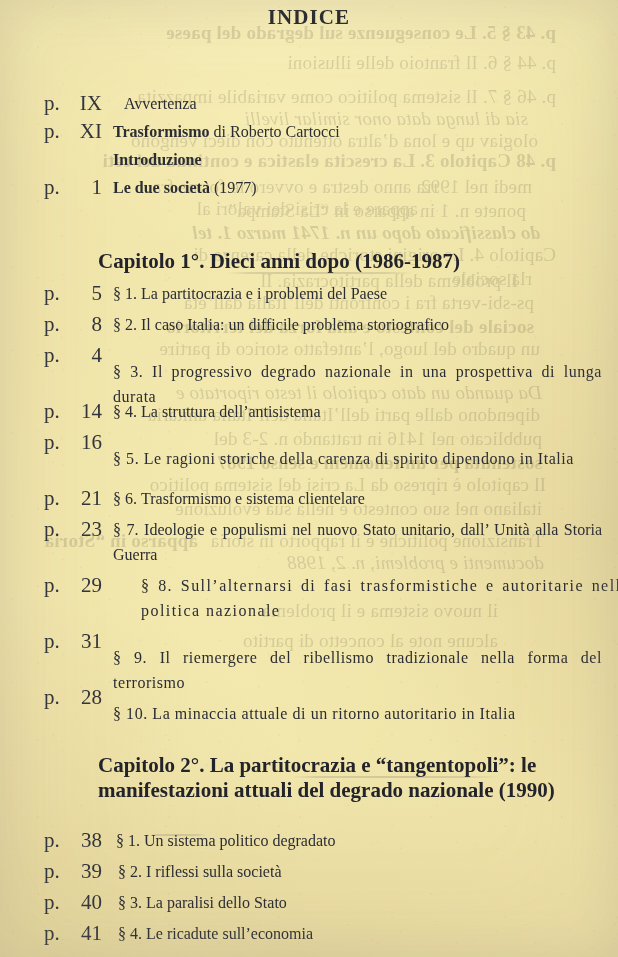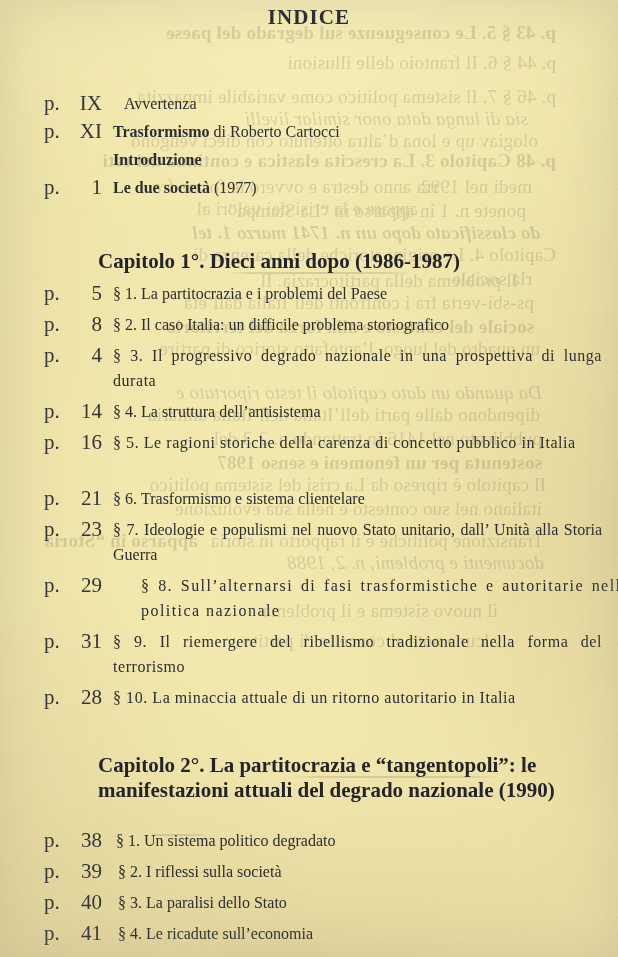--- a/index.html
+++ b/index.html
@@ -146,21 +146,21 @@
       rgba(130,124,110,0.50) 50%,
       rgba(130,124,110,0.38) 85%,
       rgba(130,124,110,0) 100%);
     filter: blur(0.5px);
     opacity: 0.55;
     pointer-events: none;
   }
 
   
   .sp-wide { letter-spacing: 1.45px; margin-left: 28px; }
-  .sp-mid  { letter-spacing: 0.55px; }
+  .sp-mid  { letter-spacing: 0.55px; margin-top: 16px; }
 
   #vignette {
     position: absolute;
     inset: 0;
     pointer-events: none;
     box-shadow: inset 0 0 46px rgba(160,148,126,0.22),
                 inset 0 0 120px rgba(170,158,136,0.12);
   }
 </style>
 </head>
@@ -267,21 +267,21 @@
         <span class="num">14</span>
       </div>
       <div class="body nowrap"><span>§ 4.</span>&nbsp;<span>La struttura dell’antisistema</span></div>
     </div>
 
     <div class="entry" style="top:430px">
       <div class="pg">
         <span class="pfx">p.</span>
         <span class="num">16</span>
       </div>
-      <div class="body just sp-mid"><span>§ 5.</span>&nbsp;<span>Le ragioni storiche della carenza di concetto pubblico in Italia</span></div>
+      <div class="body just sp-mid"><span>§ 5.</span>&nbsp;<span>Le ragioni storiche della carenza di spirito dipendono in Italia</span></div>
     </div>
 
     <div class="entry" style="top:486px">
       <div class="pg">
         <span class="pfx">p.</span>
         <span class="num">21</span>
       </div>
       <div class="body nowrap"><span>§ 6.</span>&nbsp;<span>Trasformismo e sistema clientelare</span></div>
     </div>
 

